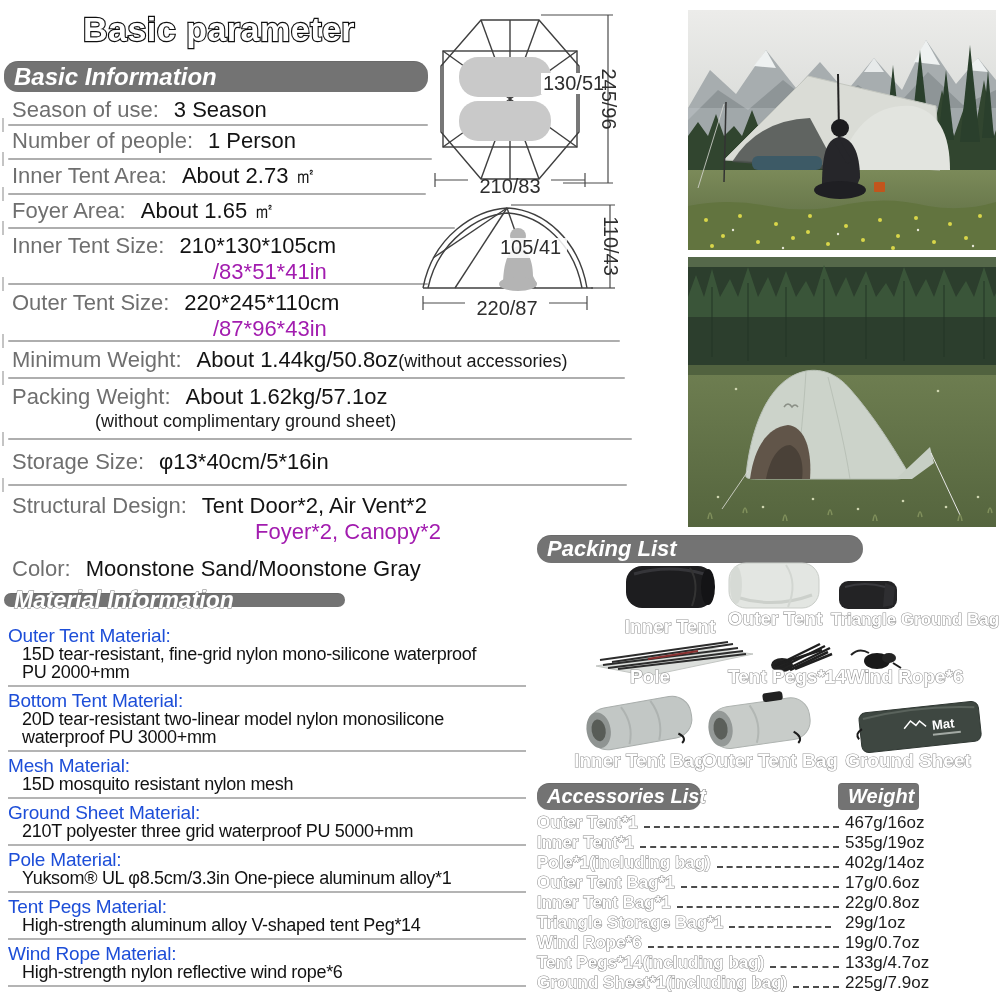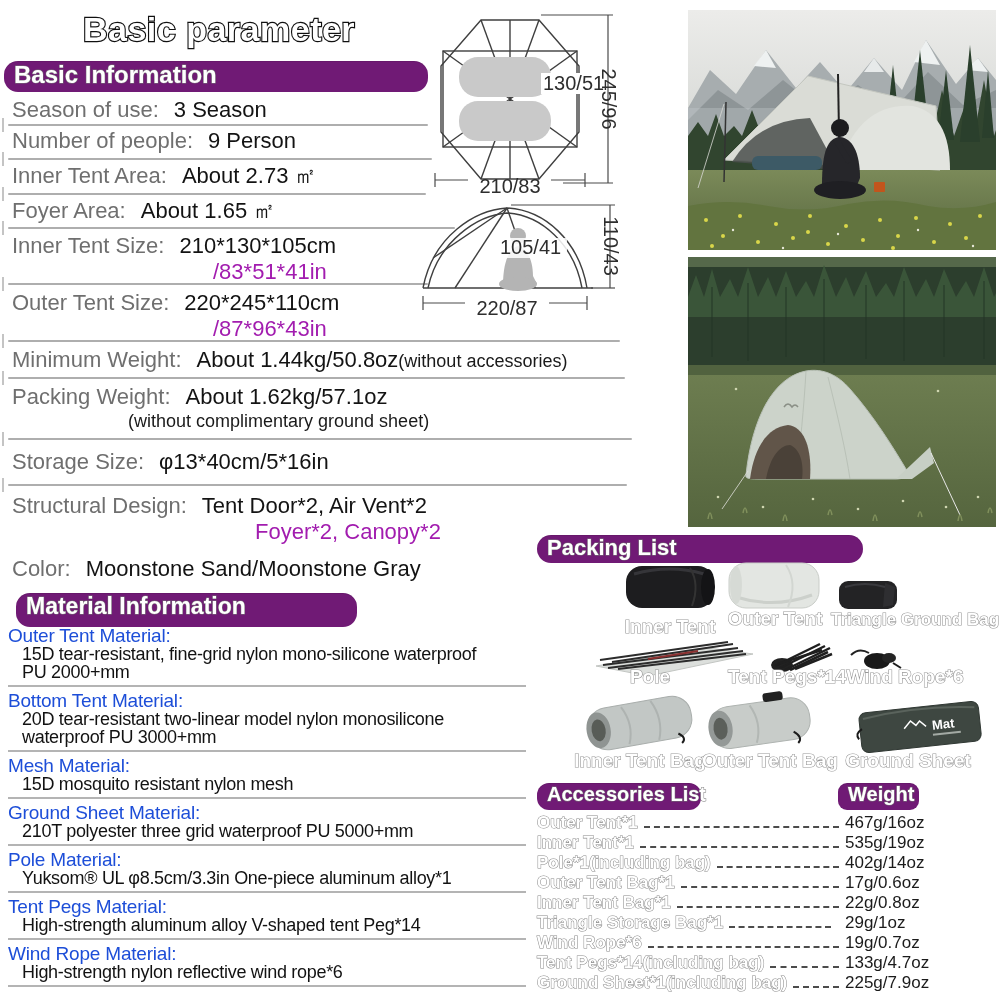--- a/index.html
+++ b/index.html
@@ -11,23 +11,24 @@
   }
   .abs{position:absolute;}
   
   .big-title{
     position:absolute;left:83px;top:10px;
     font-size:34px;font-weight:800;letter-spacing:.5px;
     color:#fff;-webkit-text-stroke:2.3px #101010;paint-order:stroke fill;
     white-space:nowrap;
   }
   .bar{
-    position:absolute;background:#701a75;border-radius:14px;
-    display:flex;
+    position:absolute;background:#737373;border-radius:14px;
+    display:flex;align-items:center;
     box-shadow:0 1px 0 rgba(0,0,0,.08) inset;
+    font-style:italic;
   }
   .bar-text{
     color:#fff;font-weight:700;padding-left:10px;white-space:nowrap;
     -webkit-text-stroke:1px #767676;paint-order:stroke fill;
   }
   .spec-row{position:absolute;white-space:nowrap;font-size:22px;line-height:26px;}
   .lbl{color:#6f6f6f;margin-right:15px;}
   .val{color:#131313;font-weight:500;}
   .note{color:#1a1a1a;font-size:18px;font-weight:400;}
   .line2{font-size:22px;color:#a21caf;font-weight:500;}
@@ -59,42 +60,42 @@
 <div class="big-title">Basic parameter</div>
 
 <div class="bar" style="left:4px;top:61px;width:424px;height:31px;">
   <span class="bar-text" style="font-size:24px;">Basic Information</span>
 </div>
 
 <div class="spec-row" style="left:12px;top:97px">
   <span class="lbl">Season of use:</span><span class="val">3 Season</span>
 </div>
 <div class="spec-row" style="left:12px;top:128px">
-  <span class="lbl">Number of people:</span><span class="val">9 Person</span>
+  <span class="lbl">Number of people:</span><span class="val">1 Person</span>
 </div>
 <div class="spec-row" style="left:12px;top:163px">
   <span class="lbl">Inner Tent Area:</span><span class="val">About 2.73 ㎡</span>
 </div>
 <div class="spec-row" style="left:12px;top:198px">
   <span class="lbl">Foyer Area:</span><span class="val">About 1.65 ㎡</span>
 </div>
 <div class="spec-row" style="left:12px;top:233px">
   <div><span class="lbl">Inner Tent Size:</span><span class="val">210*130*105cm</span></div>
   <div class="line2" style="margin-left:201px">/83*51*41in</div>
 </div>
 <div class="spec-row" style="left:12px;top:290px">
   <div><span class="lbl">Outer Tent Size:</span><span class="val">220*245*110cm</span></div>
   <div class="line2" style="margin-left:201px">/87*96*43in</div>
 </div>
 <div class="spec-row" style="left:12px;top:347px">
   <span class="lbl">Minimum Weight:</span><span class="val">About 1.44kg/50.8oz</span><span class="note">(without accessories)</span>
 </div>
 <div class="spec-row" style="left:12px;top:384px">
   <div><span class="lbl">Packing Weight:</span><span class="val">About 1.62kg/57.1oz</span></div>
-  <div class="note" style="margin-left:116px;line-height:22px;">(without complimentary ground sheet)</div>
+  <div class="note" style="margin-left:83px;line-height:22px;">(without complimentary ground sheet)</div>
 </div>
 <div class="spec-row" style="left:12px;top:449px">
   <span class="lbl">Storage Size:</span><span class="val">φ13*40cm/5*16in</span>
 </div>
 <div class="spec-row" style="left:12px;top:493px">
   <div><span class="lbl">Structural Design:</span><span class="val">Tent Door*2, Air Vent*2</span></div>
   <div class="line2" style="margin-left:243px">Foyer*2, Canopy*2</div>
 </div>
 <div class="spec-row" style="left:12px;top:556px">
   <span class="lbl">Color:</span><span class="val">Moonstone Sand/Moonstone Gray</span>
@@ -168,21 +169,21 @@
     <line x1="172" y1="100" x2="172" y2="114"></line>
     <line x1="8" y1="107" x2="50" y2="107"></line>
     <line x1="134" y1="107" x2="172" y2="107"></line>
   </g>
   <rect x="82" y="42" width="70" height="20" fill="#ffffff" opacity="0.85"></rect>
   <text class="dim" x="85" y="58" text-anchor="start">105/41</text>
   <text class="dim" transform="rotate(90 189,50)" x="189" y="50" text-anchor="middle">110/43</text>
   <text class="dim" x="92" y="119" text-anchor="middle">220/87</text>
 </svg>
 
-<div class="bar" style="left:16px;top:593px;width:341px;height:34px;">
+<div class="bar" style="left:4px;top:593px;width:341px;height:14px;">
   <span class="bar-text" style="font-size:23px;">Material Information</span>
 </div>
 <div class="materials">
   <div class="mlbl">Outer Tent Material:</div>
   <div class="mtxt">15D tear-resistant, fine-grid nylon mono-silicone waterproof</div>
   <div class="mtxt">PU 2000+mm</div>
   <div class="msep"></div>
   <div class="mlbl">Bottom Tent Material:</div>
   <div class="mtxt">20D tear-resistant two-linear model nylon monosilicone</div>
   <div class="mtxt">waterproof PU 3000+mm</div>
@@ -423,21 +424,21 @@
 <div class="bubble" style="left:590px;top:666px;width:120px">Pole</div>
 <div class="bubble" style="left:726px;top:666px;width:122px">Tent Pegs*14</div>
 <div class="bubble" style="left:840px;top:666px;width:130px">Wind Rope*6</div>
 <div class="bubble" style="left:574px;top:750px;width:132px">Inner Tent Bag</div>
 <div class="bubble" style="left:702px;top:750px;width:128px">Outer Tent Bag</div>
 <div class="bubble" style="left:842px;top:750px;width:132px">Ground Sheet</div>
 
 <div class="bar" style="left:537px;top:783px;width:164px;height:27px;border-radius:12px;">
   <span class="bar-text" style="font-size:20px;">Accessories List</span>
 </div>
-<div class="bar" style="left:838px;top:783px;width:81px;height:27px;border-radius:9px;">
+<div class="bar" style="left:838px;top:783px;width:81px;height:27px;border-radius:4px;">
   <span class="bar-text" style="font-size:20px;">Weight</span>
 </div>
 
 <div class="acc-rows">
   <div class="acc-row">
     <span class="acc-label">Outer Tent*1</span>
     <span class="acc-dash"></span>
     <span class="acc-wt">467g/16oz</span>
   </div>
   <div class="acc-row">

